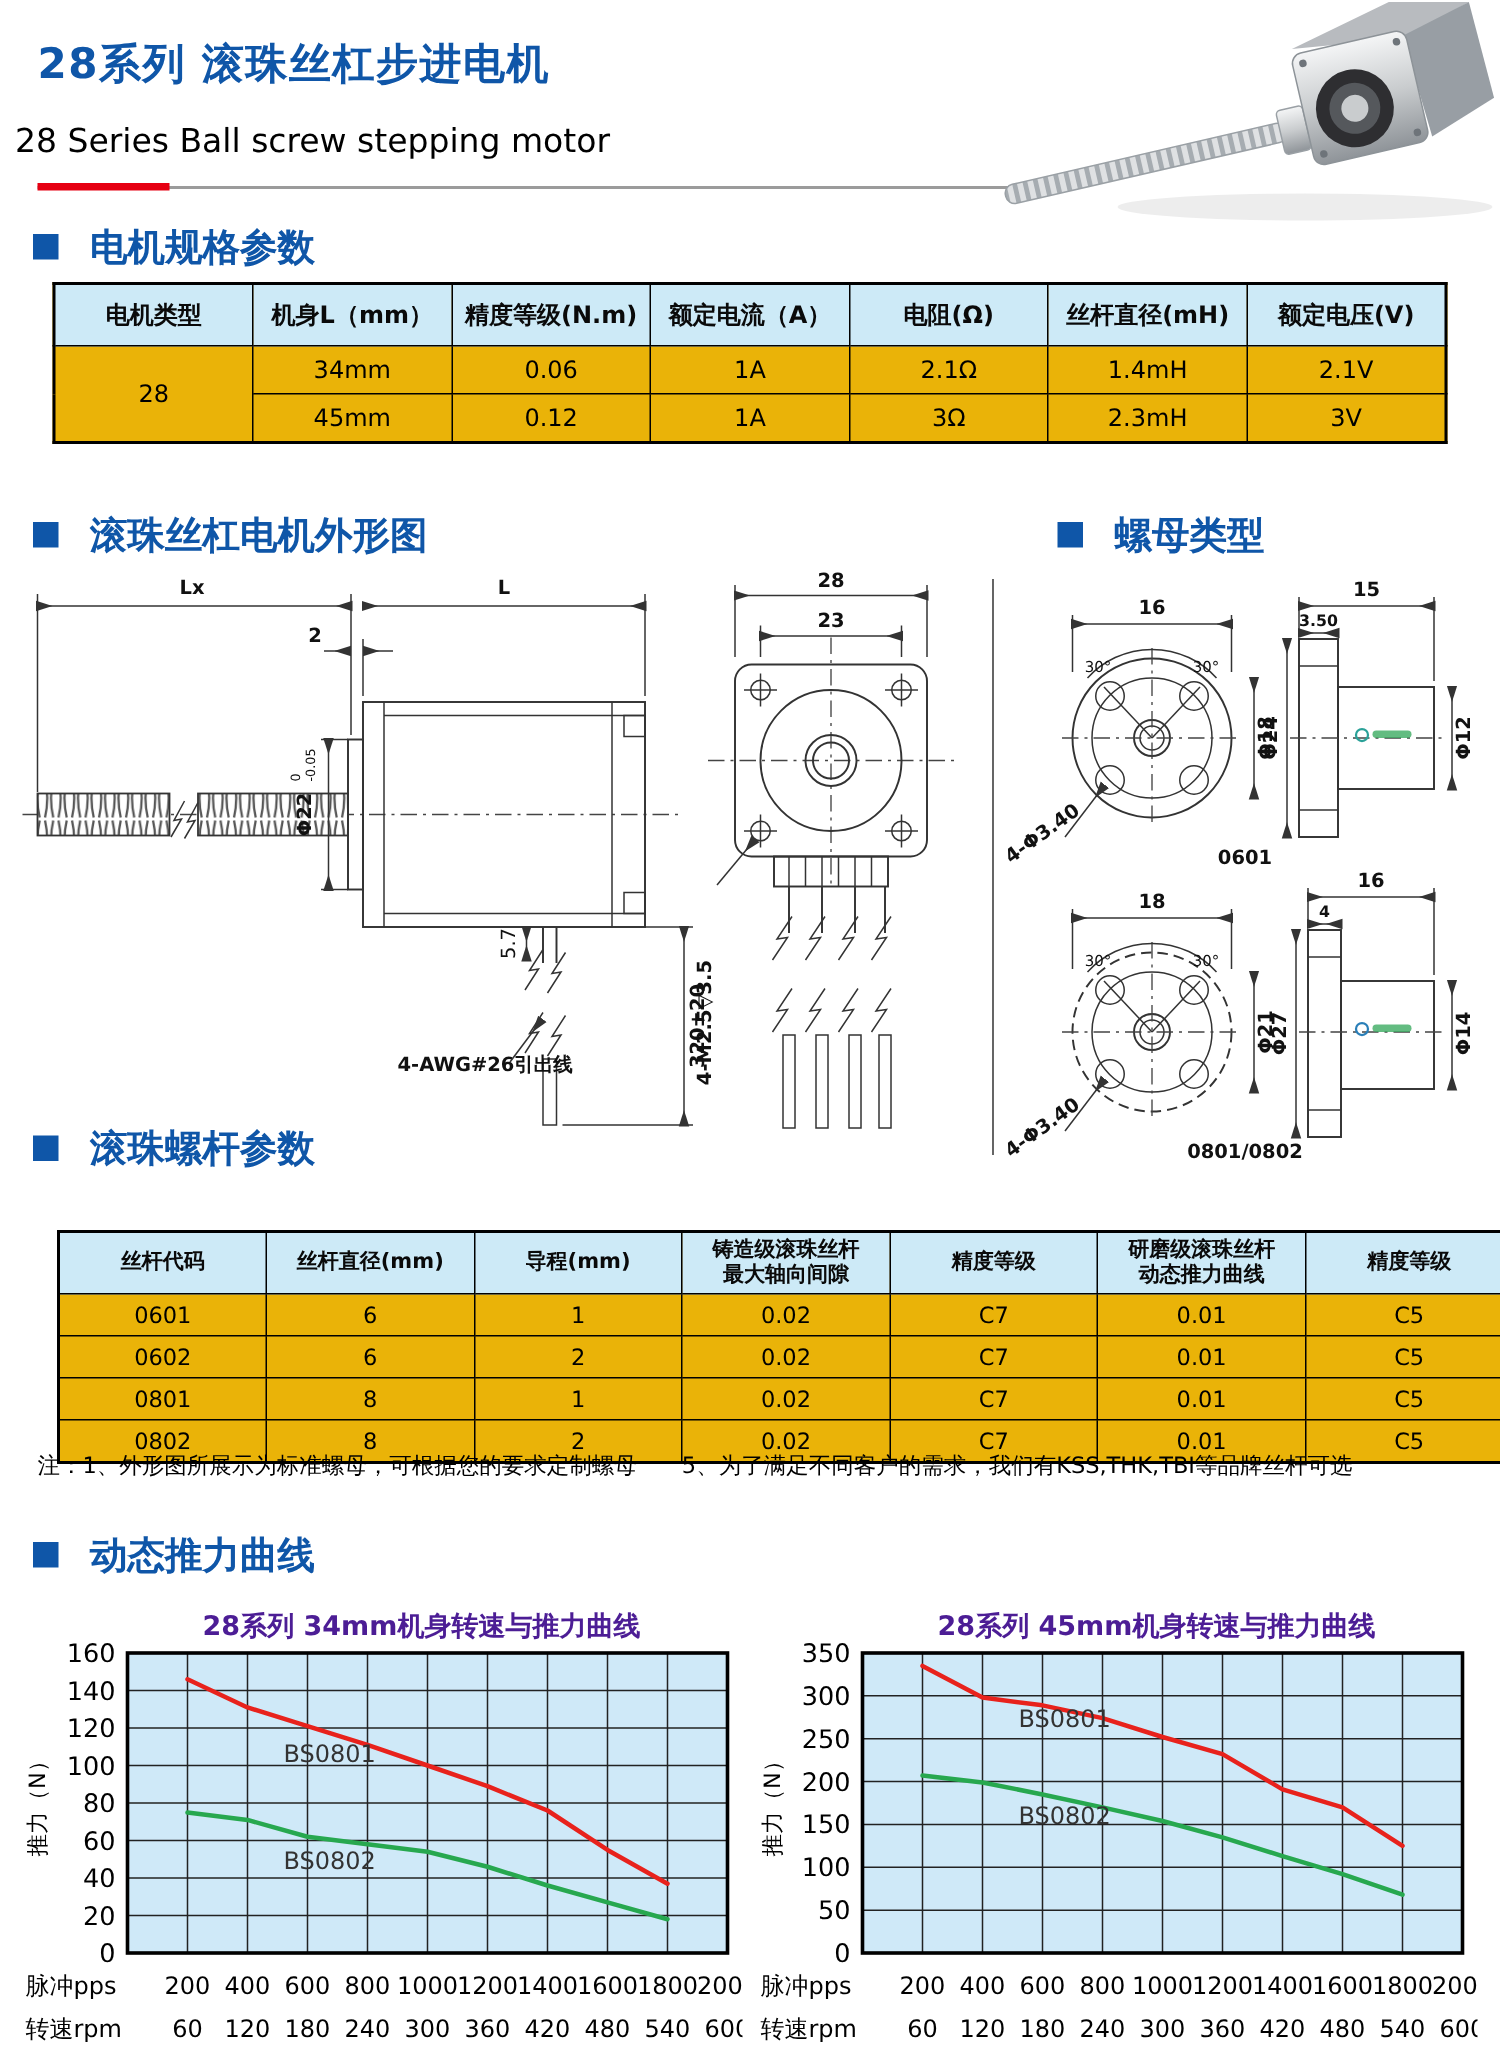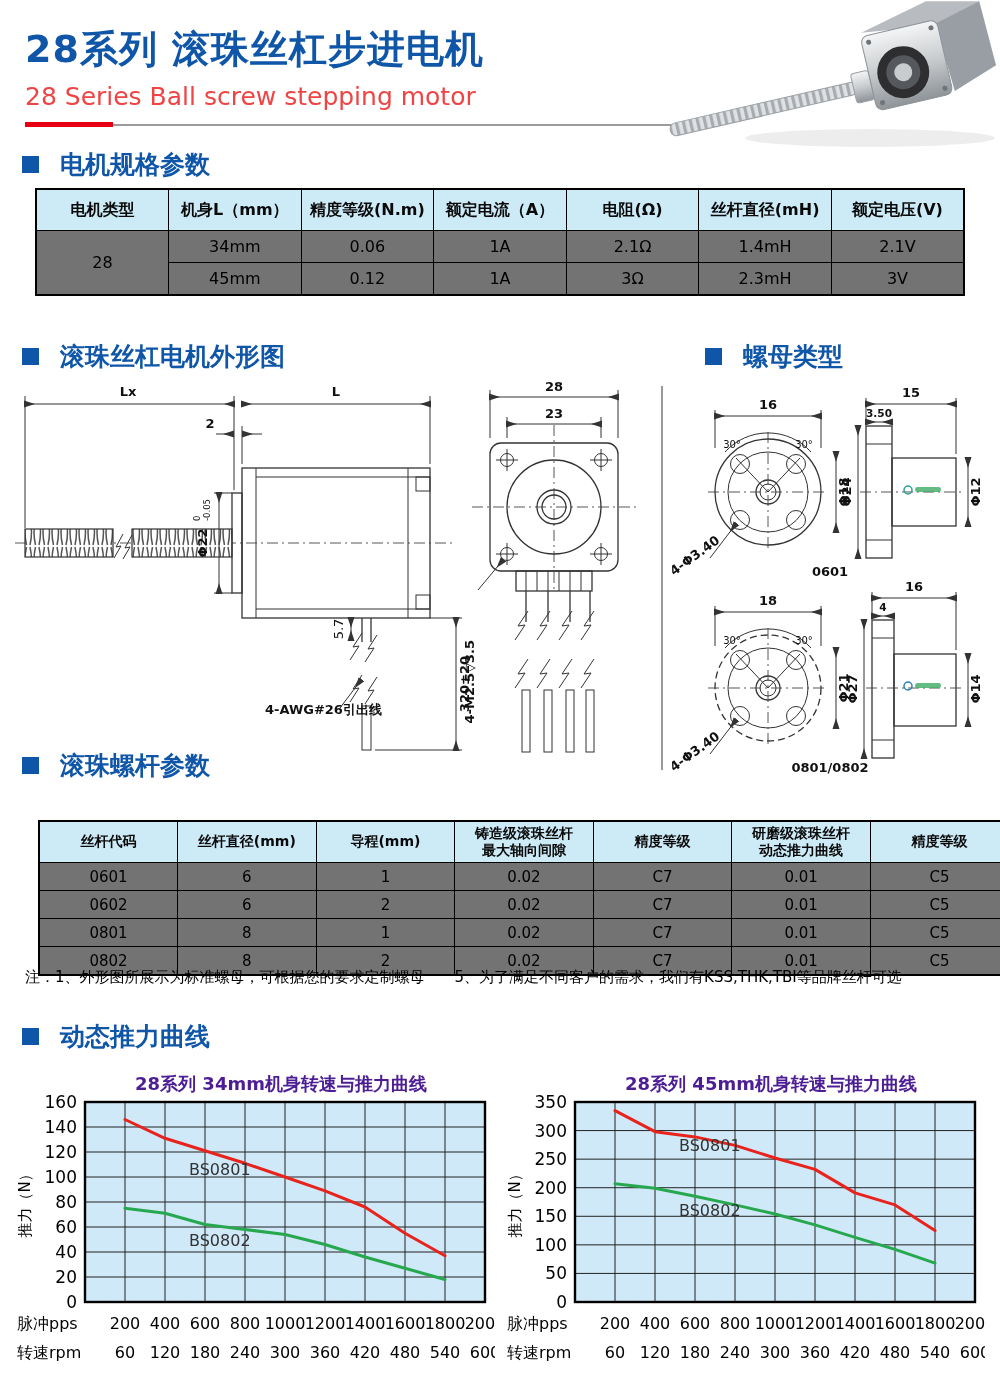--- a/index.html
+++ b/index.html
@@ -1,26 +1,26 @@
 <!DOCTYPE html>
 <html><head>
 <meta charset="utf-8">
 <style>
   html,body{margin:0;padding:0;background:#fff;}
   .page{position:relative;width:1000px;height:1377px;background:#fff;overflow:hidden;
         font-family:"DejaVu Sans","Liberation Sans",sans-serif;color:#000;}
   svg{font-family:"DejaVu Sans","Liberation Sans",sans-serif;}
-  .title-cn{position:absolute;left:25px;top:24px;font-size:38px;font-weight:bold;color:#0f56a8;letter-spacing:1px;}
-  .title-en{position:absolute;left:25px;top:82px;font-size:25px;color:#ef4444;}
+  .title-cn{position:absolute;left:25px;top:24px;font-size:28px;font-weight:bold;color:#0f56a8;letter-spacing:1px;}
+  .title-en{position:absolute;left:10px;top:82px;font-size:22px;color:#000000;}
   .rule{position:absolute;left:25px;top:124px;width:665px;height:2px;background:#9b9b9b;}
   .rule-red{position:absolute;left:25px;top:122px;width:88px;height:5px;background:#e60012;}
   .product-shot{position:absolute;left:655px;top:0px;width:345px;height:155px;}
   .sec{position:absolute;display:flex;align-items:center;gap:21px;color:#0f56a8;font-weight:bold;font-size:25px;}
   .sec .sq{width:17px;height:17px;background:#0f56a8;flex:0 0 auto;}
-  table.datatable{position:absolute;border-collapse:collapse;table-layout:fixed;border:2.5px solid #000;background:#737373;padding-left:28px;}
+  table.datatable{position:absolute;border-collapse:collapse;table-layout:fixed;border:2.5px solid #000;background:#eab308;padding-left:28px;}
   .datatable th,.datatable td{border:1.5px solid #000;text-align:center;vertical-align:middle;padding:0 2px;}
   .datatable th{background:#cdeaf7;font-weight:bold;white-space:pre-line;color:#0a0a0a;}
   .spec th{height:40px;font-size:16px;}
   .spec td{height:31px;font-size:16px;}
   .screw th{height:40px;font-size:14px;line-height:1.25;}
   .screw td{height:27px;font-size:15px;}
   .note{position:absolute;left:25px;top:968px;font-size:15px;font-weight:500;color:#000;}
   .drawing{position:absolute;left:10px;top:378px;}
   .chart-block{position:absolute;width:480px;}
   .chart-title{margin-left:62px;width:408px;text-align:center;font-size:18px;font-weight:bold;color:#4c1d95;height:22px;}

